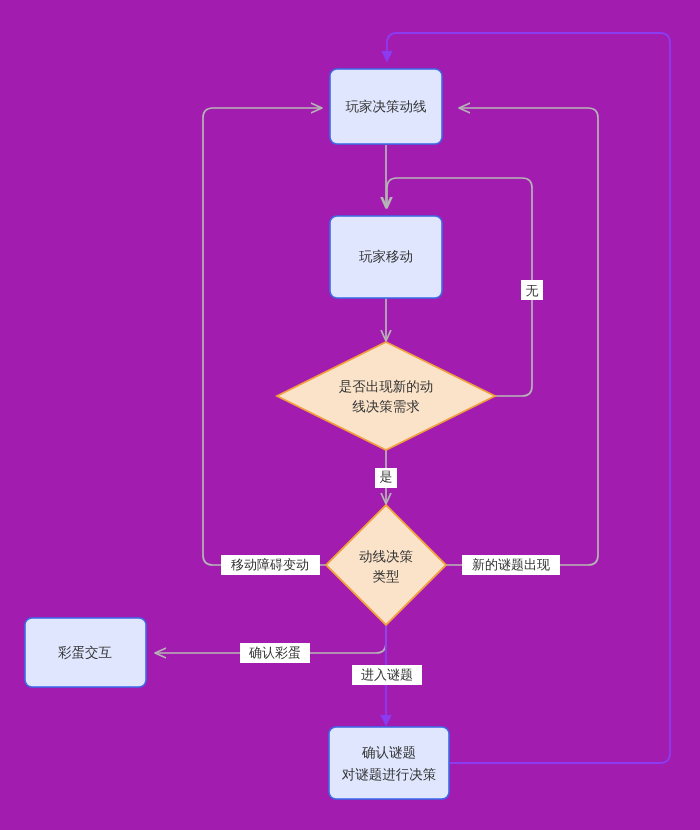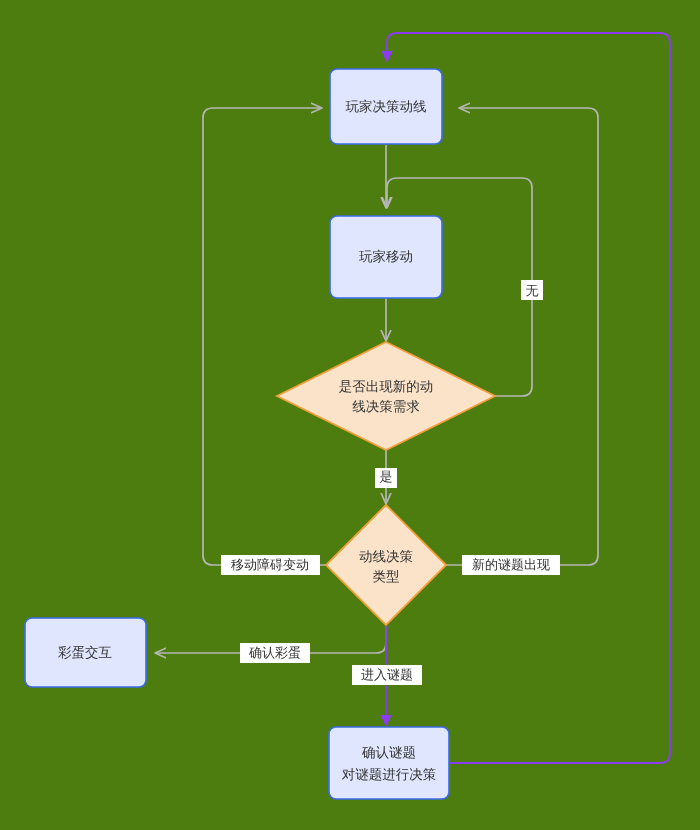--- a/index.html
+++ b/index.html
@@ -10,21 +10,21 @@
   body {
     width: 700px;
     height: 830px;
     font-family: "Liberation Sans", "DejaVu Sans", sans-serif;
     overflow: hidden;
   }
   #flowchart-root {
     position: relative;
     width: 700px;
     height: 830px;
-    background: #4d7c0f;
+    background: #a21caf;
     text-decoration: underline;
   }
   svg.diagram {
     position: absolute;
     left: 0;
     top: 0;
     width: 700px;
     height: 830px;
   }
   .node-label {

